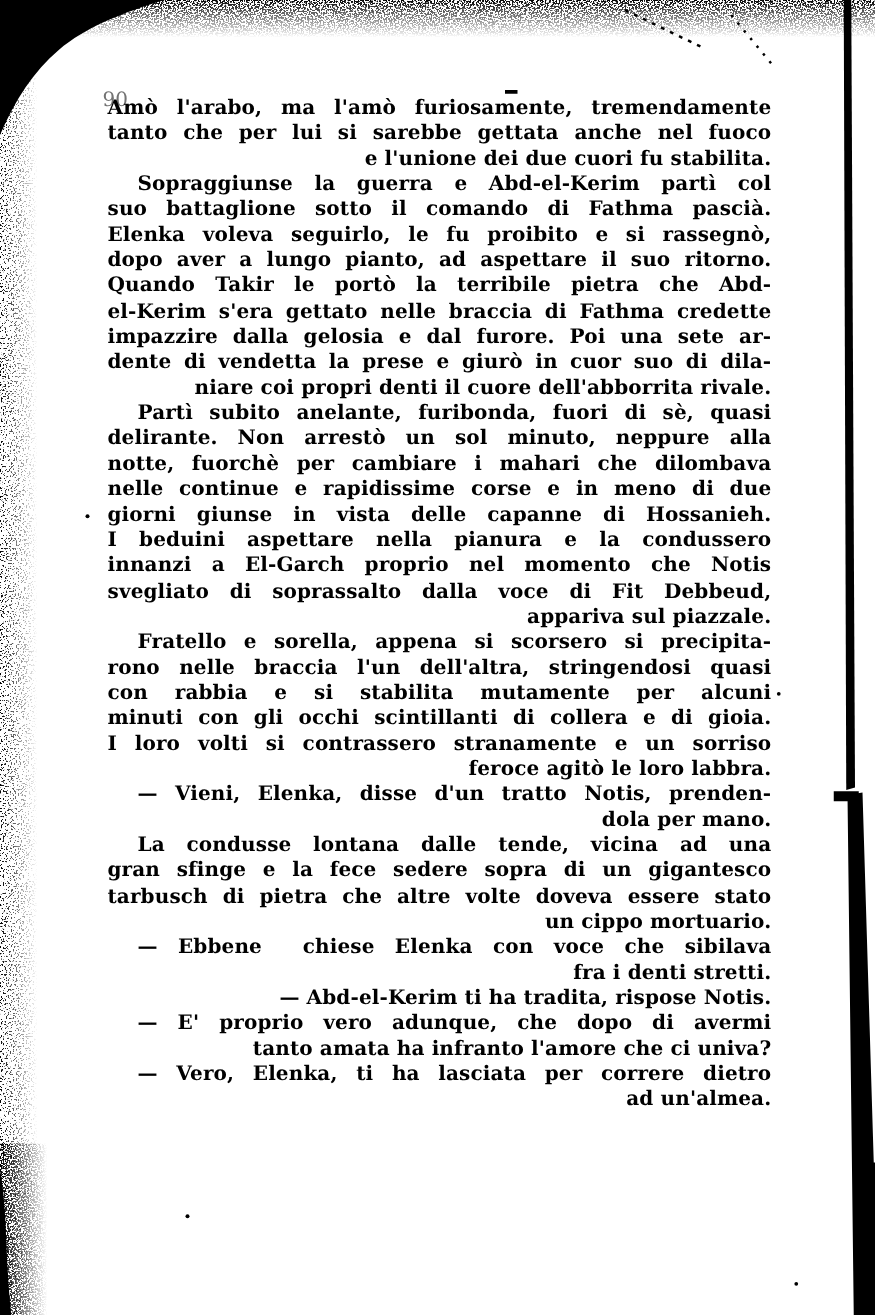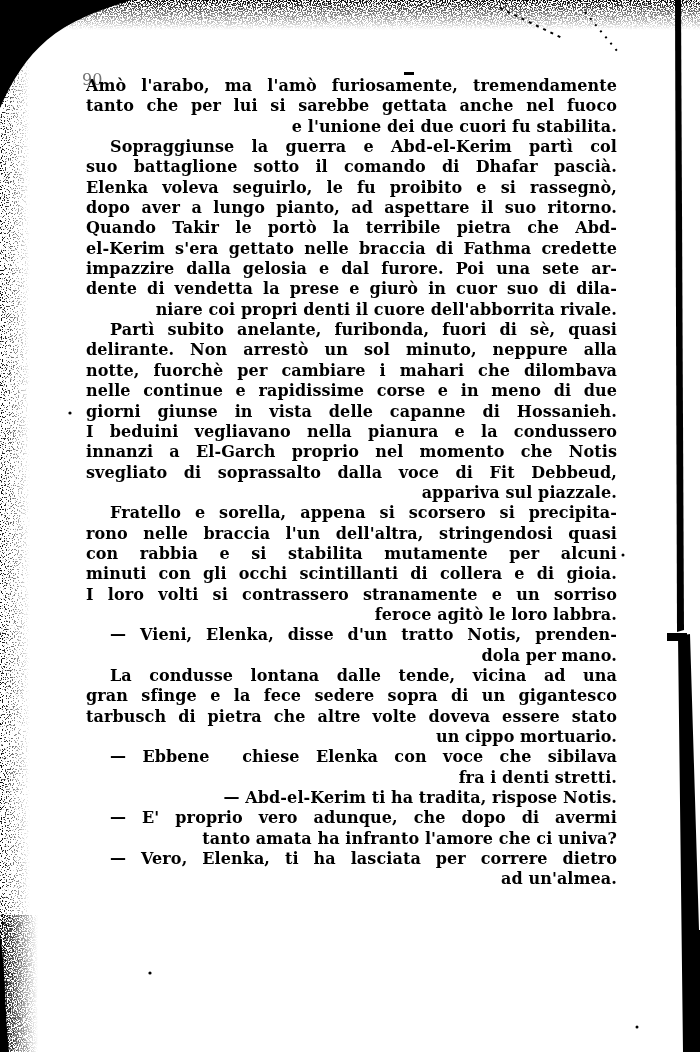--- a/index.html
+++ b/index.html
@@ -21,34 +21,34 @@
 
 <div class="scan-page">
 
   <div class="page-num">90</div>
 
   <div class="text-block">
       <div class="line just"><span>Amò l'arabo, ma l'amò furiosamente, tremendamente</span></div>
       <div class="line just"><span>tanto che per lui si sarebbe gettata anche nel fuoco</span></div>
       <div class="line"><span>e l'unione dei due cuori fu stabilita.</span></div>
       <div class="line just ind"><span>Sopraggiunse la guerra e Abd-el-Kerim partì col</span></div>
-      <div class="line just"><span>suo battaglione sotto il comando di Dhafar pascià.</span></div>
+      <div class="line just"><span>suo battaglione sotto il comando di Fathma pascià.</span></div>
       <div class="line just"><span>Elenka voleva seguirlo, le fu proibito e si rassegnò,</span></div>
       <div class="line just"><span>dopo aver a lungo pianto, ad aspettare il suo ritorno.</span></div>
       <div class="line just"><span>Quando Takir le portò la terribile pietra che Abd-</span></div>
       <div class="line just"><span>el-Kerim s'era gettato nelle braccia di Fathma credette</span></div>
       <div class="line just"><span>impazzire dalla gelosia e dal furore. Poi una sete ar-</span></div>
       <div class="line just"><span>dente di vendetta la prese e giurò in cuor suo di dila-</span></div>
       <div class="line"><span>niare coi propri denti il cuore dell'abborrita rivale.</span></div>
       <div class="line just ind"><span>Partì subito anelante, furibonda, fuori di sè, quasi</span></div>
       <div class="line just"><span>delirante. Non arrestò un sol minuto, neppure alla</span></div>
       <div class="line just"><span>notte, fuorchè per cambiare i </span><span class="it">mahari</span><span> che dilombava</span></div>
       <div class="line just"><span>nelle continue e rapidissime corse e in meno di due</span></div>
       <div class="line just"><span>giorni giunse in vista delle capanne di Hossanieh.</span></div>
-      <div class="line just"><span>I beduini vegliavano nella pianura e la condussero</span></div>
+      <div class="line just"><span>I beduini aspettare nella pianura e la condussero</span></div>
       <div class="line just"><span>innanzi a El-Garch proprio nel momento che Notis</span></div>
       <div class="line just"><span>svegliato di soprassalto dalla voce di Fit Debbeud,</span></div>
       <div class="line"><span>appariva sul piazzale.</span></div>
       <div class="line just ind"><span>Fratello e sorella, appena si scorsero si precipita-</span></div>
       <div class="line just"><span>rono nelle braccia l'un dell'altra, stringendosi quasi</span></div>
       <div class="line just"><span>con rabbia e si stabilita mutamente per alcuni</span></div>
       <div class="line just"><span>minuti con gli occhi scintillanti di collera e di gioia.</span></div>
       <div class="line just"><span>I loro volti si contrassero stranamente e un sorriso</span></div>
       <div class="line"><span>feroce agitò le loro labbra.</span></div>
       <div class="line just ind"><span>— Vieni, Elenka, disse d'un tratto Notis, prenden-</span></div>

